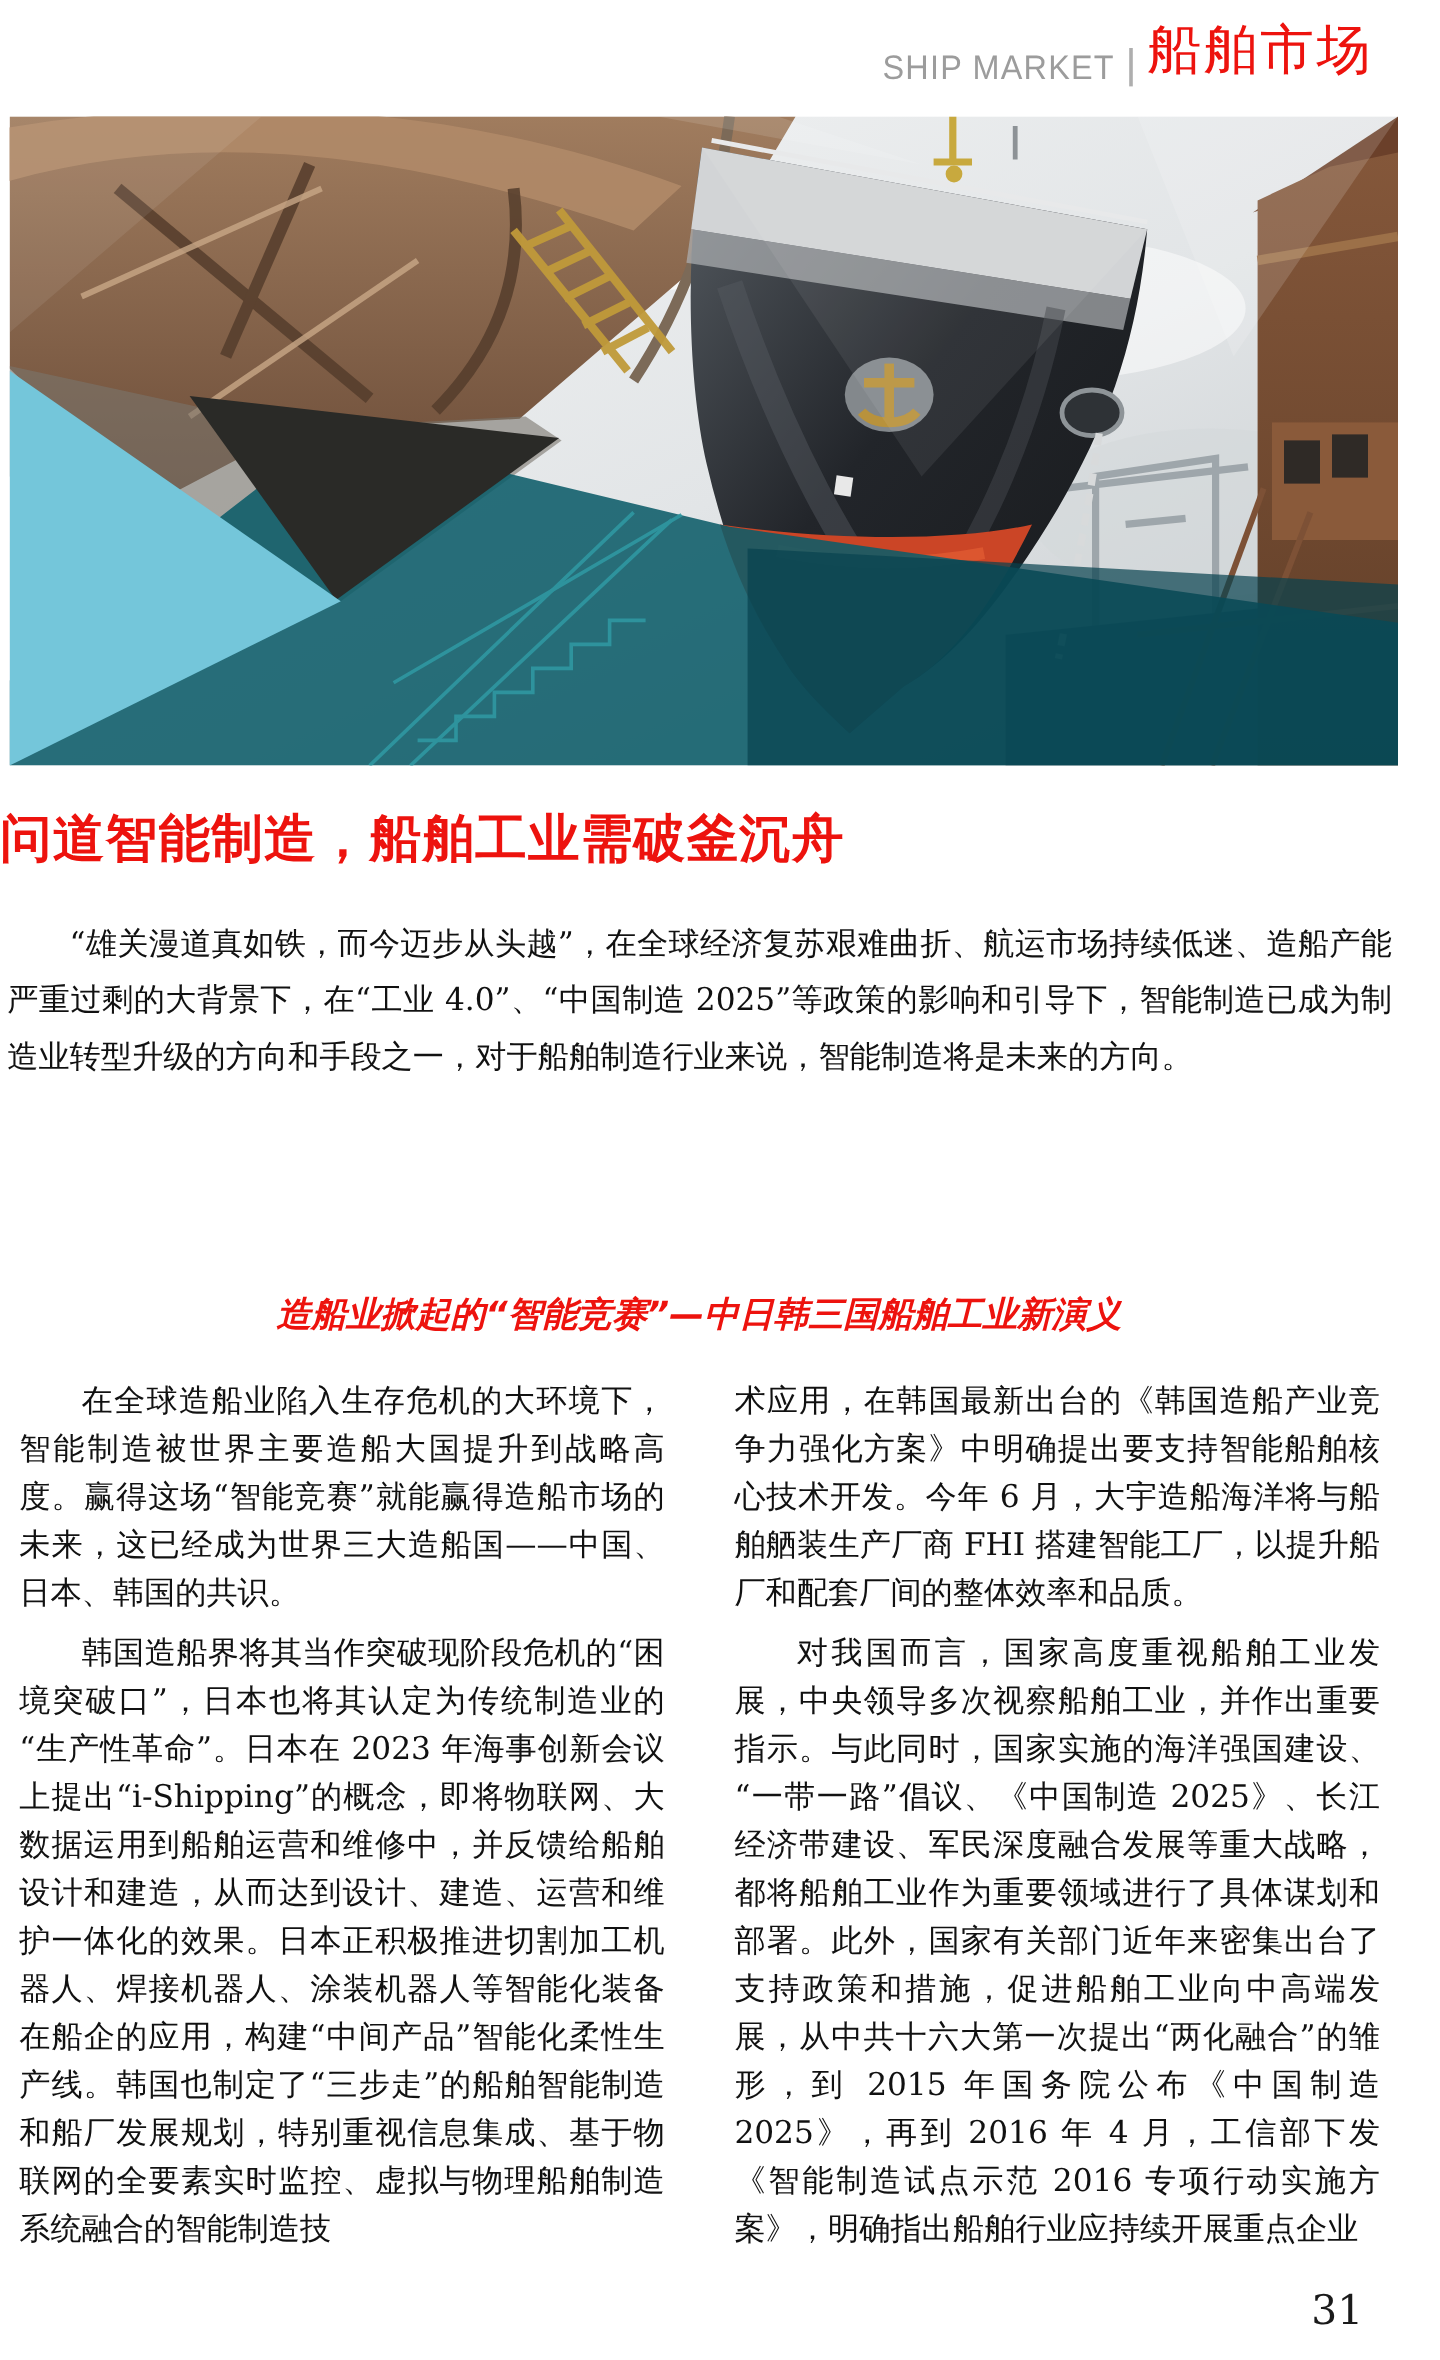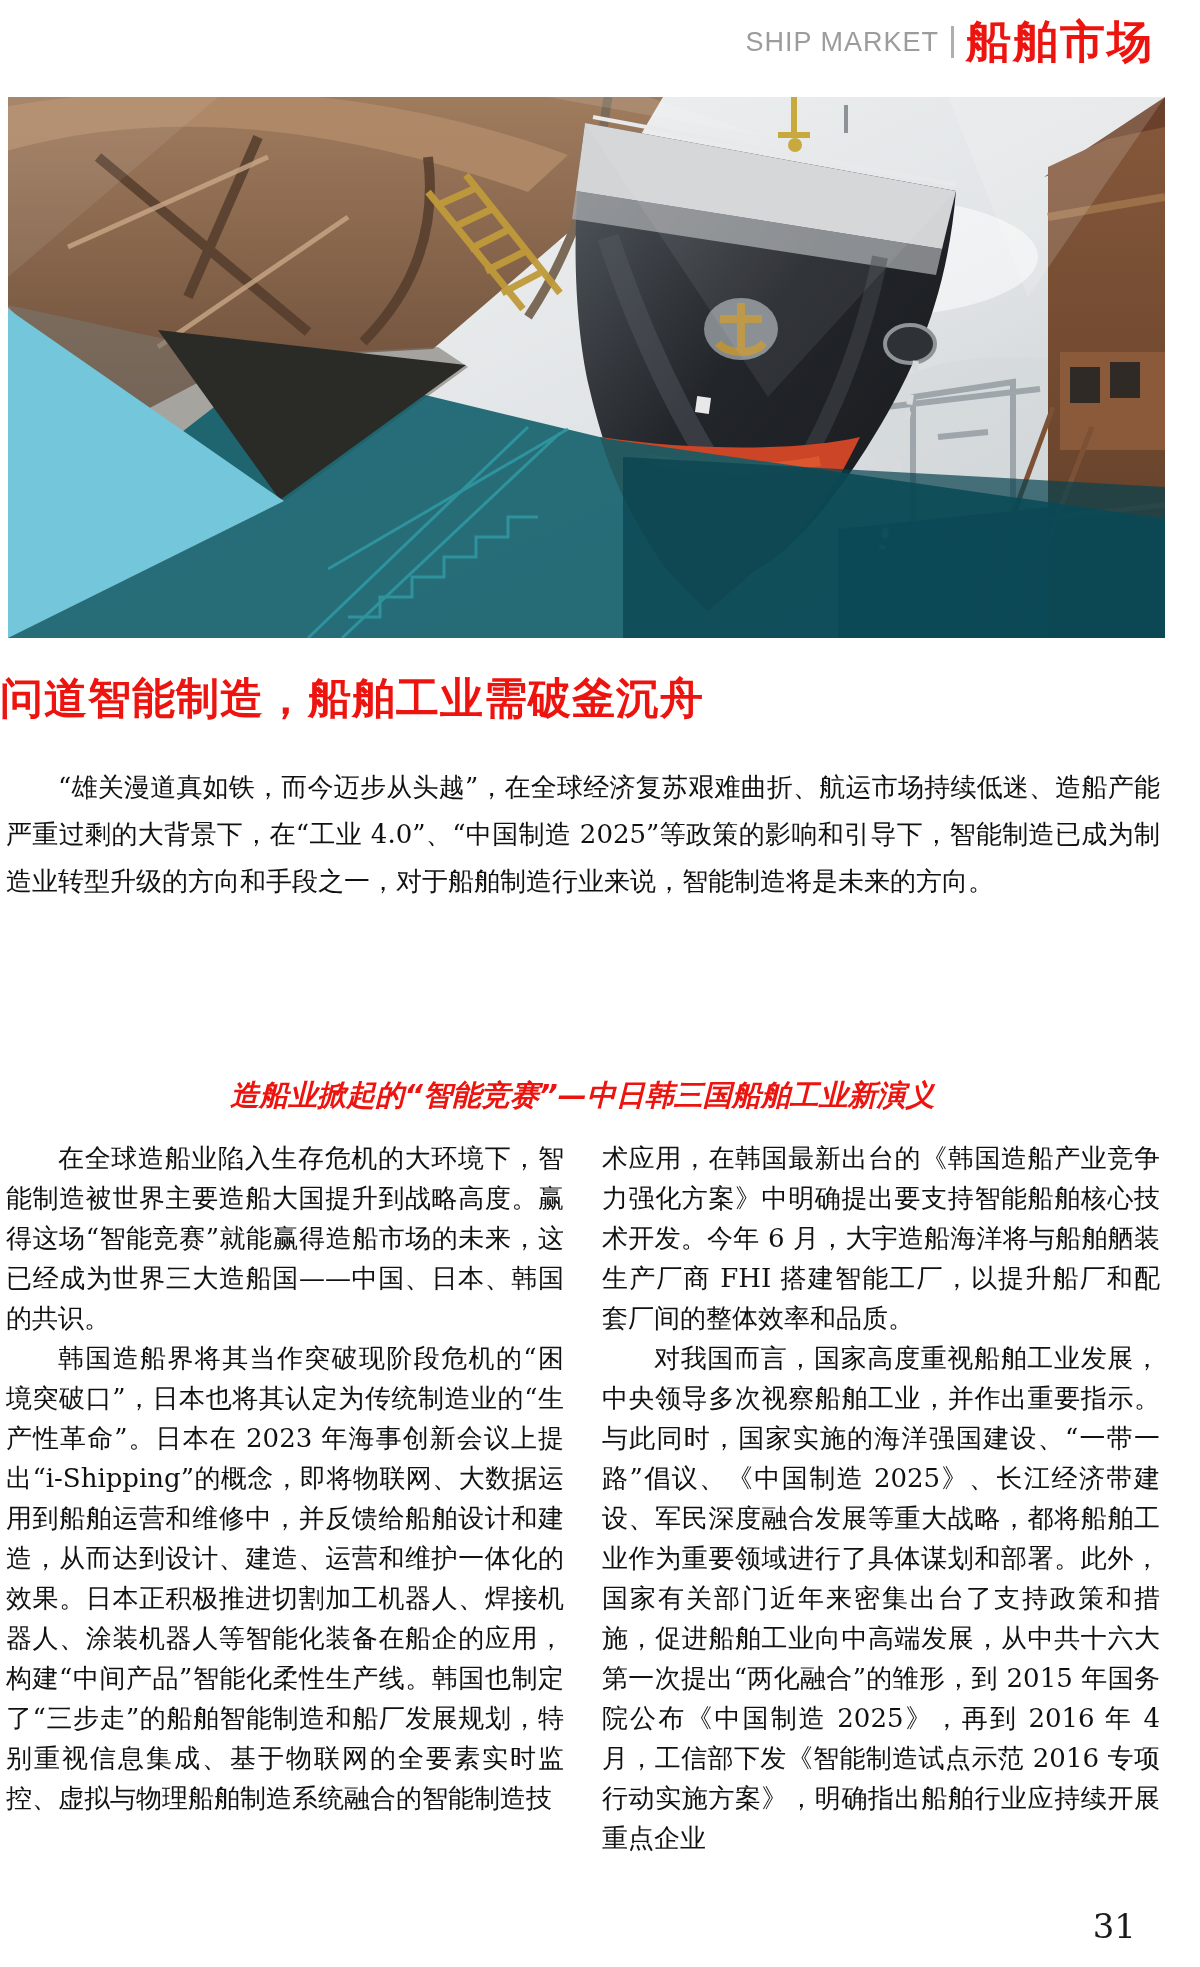--- a/index.html
+++ b/index.html
@@ -10,41 +10,41 @@
     background: #ffffff;
     font-family: "DejaVu Serif", "Liberation Serif", serif;
     color: #111;
     overflow: hidden;
   }
 
   
   .masthead {
     position: absolute;
     top: 12px;
-    right: 46px;
+    right: 56px;
     display: flex;
-    align-items: center;
+    align-items: flex-end;
     gap: 12px;
     font-family: "Liberation Sans", "DejaVu Sans", sans-serif;
   }
   .masthead .en {
     color: var(--header-gray, #9c9c9c);
     font-size: 27px;
     letter-spacing: 1px;
     transform: scaleY(1.05);
   }
   .masthead .divider {
     width: 3px;
     height: 32px;
     background: #aeaeae;
   }
   .masthead .cn {
     color: var(--accent-red, #ed130e);
     font-size: 45px;
-    font-weight: bold;
+    font-weight: normal;
     letter-spacing: 2px;
     font-family: "DejaVu Sans", sans-serif;
   }
 
   
   .hero {
     position: absolute;
     left: 8px;
     top: 97px;
     width: 1157px;
@@ -101,21 +101,21 @@
     top: 1138px;
     left: 6px;
     width: 1154px;
     display: flex;
     gap: 38px;
     font-size: 26px;
     line-height: 40px;
     text-align: justify;
   }
   .col { flex: 1; min-width: 0; }
-  .col p { margin: 0; }
+  .col p { margin: 10px; }
   .col p.indent { text-indent: 2em; }
   .col p.noindent { text-indent: 0; }
 
   
   .page-number {
     position: absolute;
     top: 1906px;
     right: 64px;
     font-size: 34px;
     font-family: "DejaVu Serif", serif;

